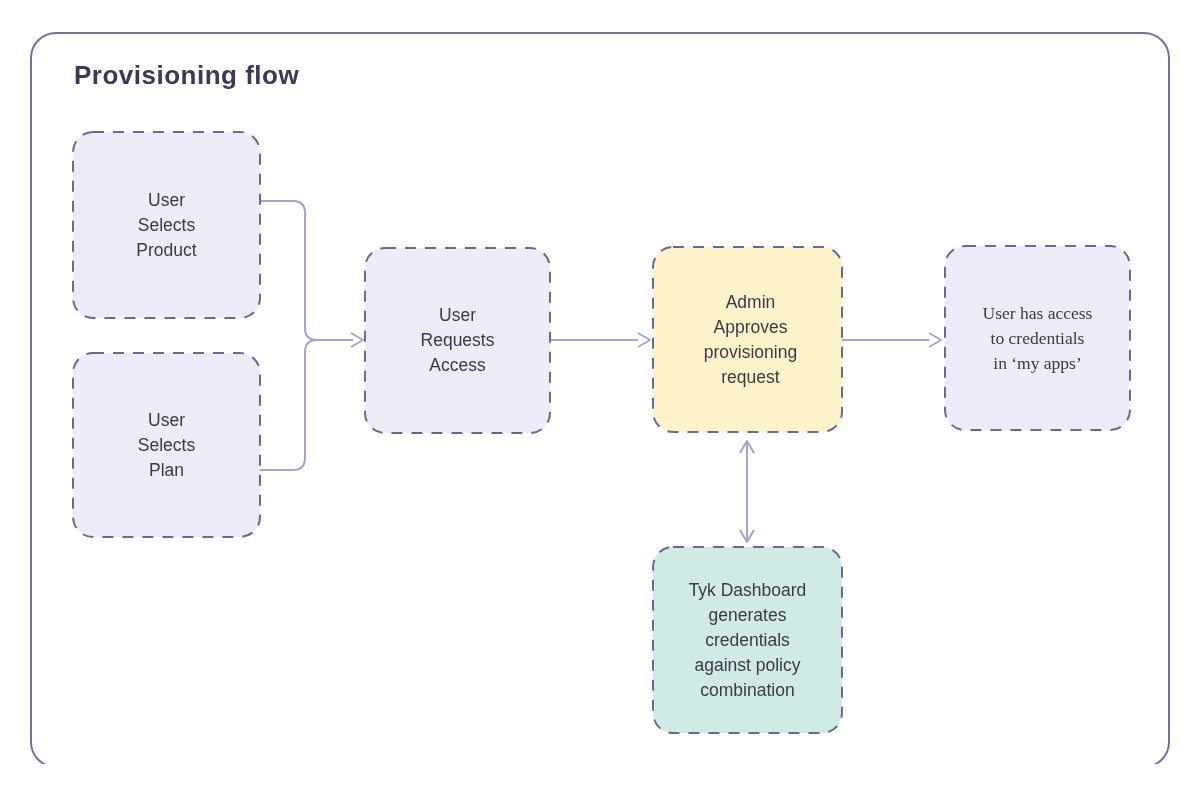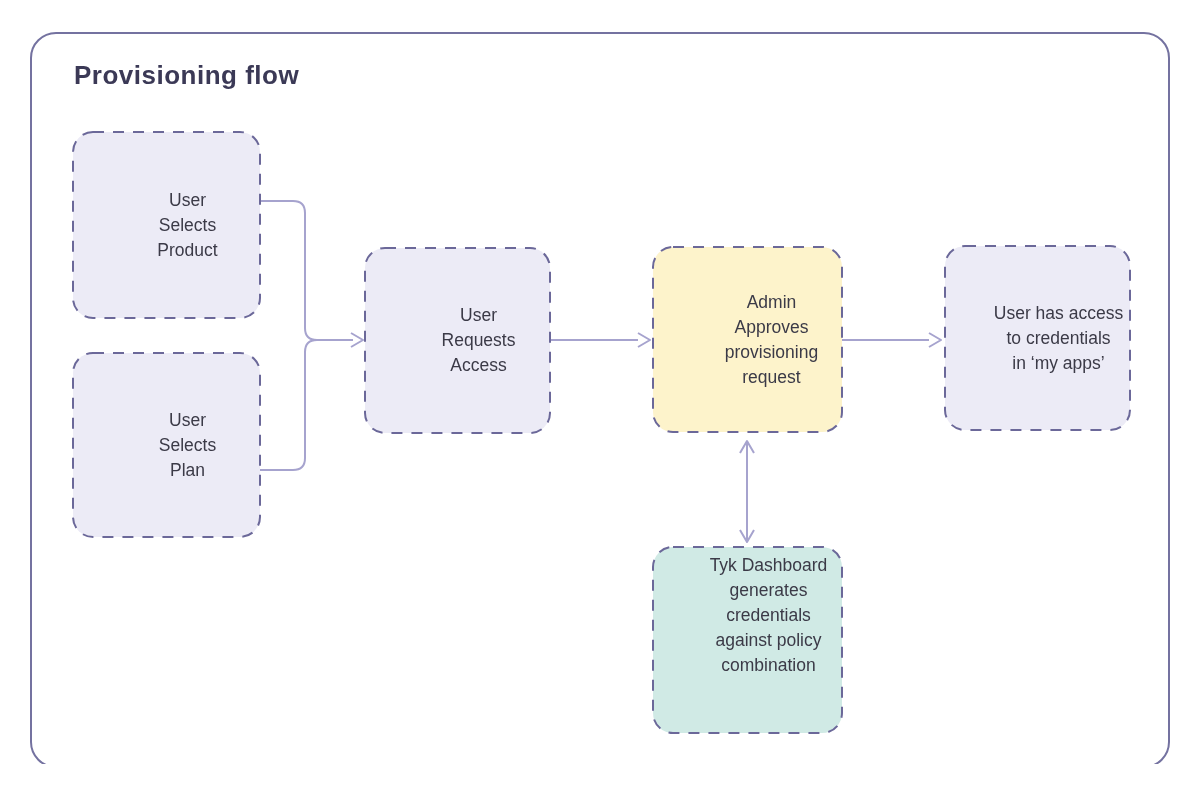--- a/index.html
+++ b/index.html
@@ -46,28 +46,27 @@
     position: absolute;
     display: flex;
     align-items: center;
     justify-content: center;
     text-align: center;
     white-space: pre-line;
     font-size: 17.5px;
     line-height: 25px;
     color: #3b3a47;
     pointer-events: none;
-    padding-left: 21px;
   }
   .node-label.product  { left: 73px;  top: 132px; width: 187px; height: 186px; }
   .node-label.plan     { left: 73px;  top: 353px; width: 187px; height: 184px; }
   .node-label.request  { left: 365px; top: 248px; width: 185px; height: 185px; }
   .node-label.admin    { left: 656px; top: 247px; width: 189px; height: 185px; }
-  .node-label.access   { left: 945px; top: 246px; width: 185px; height: 184px; }
-  .node-label.tyk      { left: 653px; top: 522px; width: 189px; height: 186px; }
+  .node-label.access   { left: 945px; top: 246px; width: 185px; height: 184px; font-family: Liberation Serif, serif; }
+  .node-label.tyk      { left: 653px; top: 547px; width: 189px; height: 186px; }
 </style>
 </head>
 <body>
 
 <div class="canvas">
 
   <div class="frame"></div>
 
   <div class="diagram-title">Provisioning flow</div>
 

